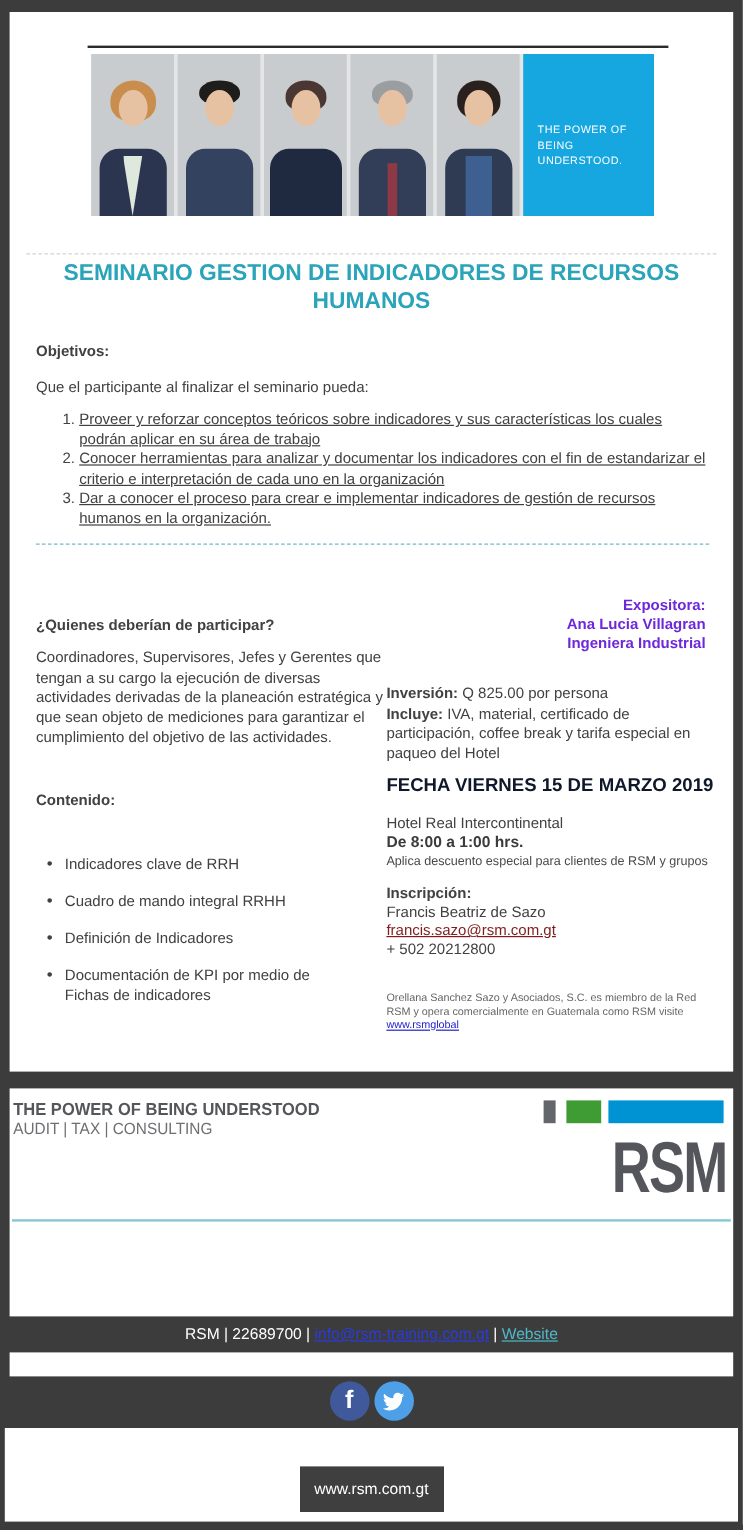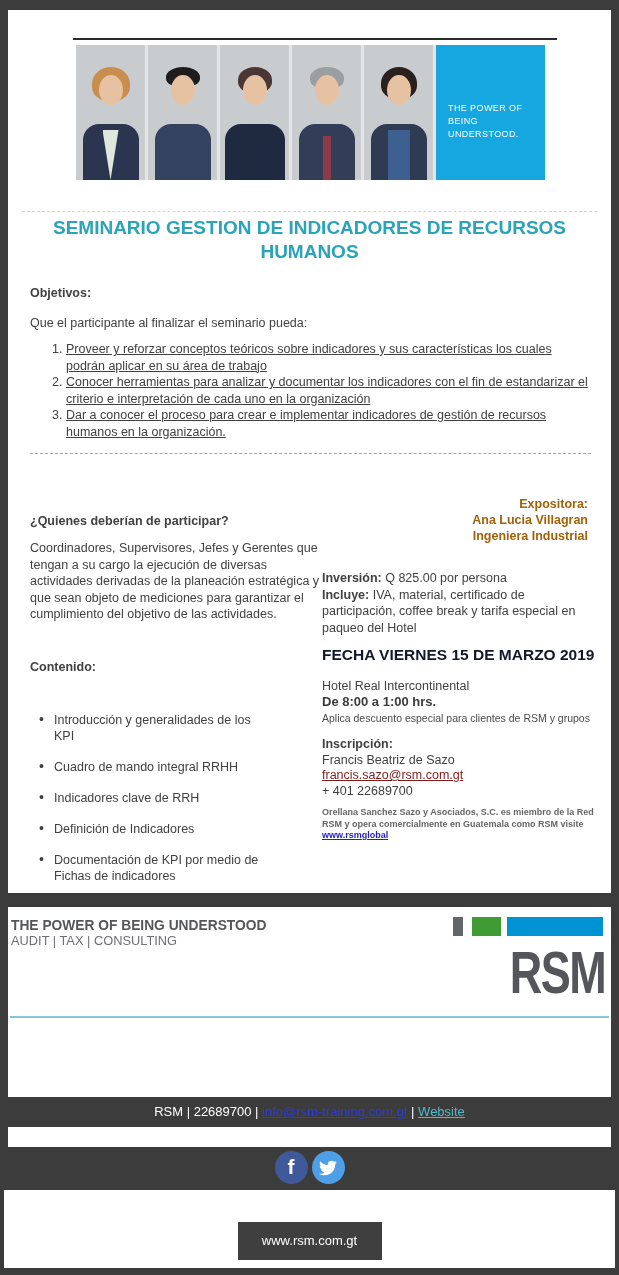--- a/index.html
+++ b/index.html
@@ -56,31 +56,31 @@
   .divider { left:22px; width:561px; top:443px; border-top:1px dashed #6FB9C7; }
 
   .who-h { left:22px; top:504px; }
   .who-p { left:22px; top:530px; width:290px; }
 
   .cont-h { left:22px; top:650px; }
   .topic-list { left:22px; top:702px; width:240px; list-style:none; padding-left:24px; }
   .topic-list li { position:relative; font-size:12.5px; line-height:16px; margin-bottom:15px; color:#414141; }
   .topic-list li::before { content:"•"; position:absolute; left:-15px; top:-1px; font-size:14px; color:#414141; }
 
-  .speaker { right:23px; top:486px; text-align:right; color:#a16207; font-weight:bold;
+  .speaker { right:23px; top:486px; text-align:right; color:#6d28d9; font-weight:bold;
              font-size:12.5px; line-height:16px; }
 
   .pricing { left:314px; top:560px; width:270px; }
   .fecha { left:314px; top:636px; font-weight:bold; font-size:15.5px; color:#0f172a; }
   .venue { left:314px; top:668px; }
   .time-line { left:314px; top:684px; font-weight:bold; font-size:13px; color:#3B3B3B; }
   .note { left:314px; top:702px; font-size:10.5px; color:#4A4A4A; }
   .inscription { left:314px; top:727px; font-size:12.5px; line-height:15.5px; }
   .link-teal { color:#7f1d1d; text-decoration:underline; cursor:pointer; }
-  .legal { left:314px; top:797px; width:274px; font-size:9px; line-height:11.5px; color:#666;font-weight:bold; }
+  .legal { left:314px; top:816px; width:274px; font-size:9px; line-height:11.5px; color:#666; }
   .link-blue-sm { color:#2222CC; text-decoration:underline; cursor:pointer; }
 
   
   .band { left:8px; top:907px; width:603px; height:190px; background:#fff; }
   .tagline1 { left:3px; top:10px; font-weight:bold; font-size:14.5px; color:#54565A; transform:scaleX(0.95); transform-origin:left; white-space:nowrap; }
   .tagline2 { left:3px; top:26px; font-size:13.5px; color:#6E6F72; transform:scaleX(0.95); transform-origin:left; white-space:nowrap; }
   .logo-blocks { right:8px; top:10px; display:flex; align-items:flex-start; }
   .blk { height:19px; }
   .blk-gray { width:10px; background:#63666A; margin-right:9px; }
   .blk-green { width:29px; background:#3F9C35; margin-right:6px; }
@@ -99,21 +99,21 @@
 
   
   .social-row { left:0; right:0; top:1151px; display:flex; justify-content:center; gap:4px; }
   .circle { width:33px; height:33px; border-radius:50%; display:flex; align-items:center; justify-content:center; cursor:pointer; }
   .fb { background:#40599B; color:#fff; font-weight:bold; font-size:21px; line-height:1; padding-bottom:2px; }
   .tw { background:#4D9FE8; }
   .tw svg { width:18px; height:18px; }
 
   
   .bottom-white { left:4px; right:4px; top:1190px; height:78px; background:#fff; text-align:center; }
-  .site-btn { display:inline-block; margin-top:32px; width:144px; height:38px; line-height:38px;
+  .site-btn { display:inline-block; margin-top:32px; width:120px; height:38px; line-height:38px;
               background:#3F3F3F; color:#fff; font-size:13px; text-align:center; cursor:pointer; }
 </style>
 </head>
 <body>
 
 <div class="abs card">
 
   <div class="abs img-topline"></div>
 
   <div class="abs hero">
@@ -181,32 +181,31 @@
 
   <div class="abs fecha">FECHA VIERNES 15 DE MARZO 2019</div>
   <div class="abs body-txt venue">Hotel Real Intercontinental</div>
   <div class="abs time-line">De 8:00 a 1:00 hrs.</div>
   <div class="abs note">Aplica descuento especial para clientes de RSM y grupos</div>
 
   <div class="abs inscription">
     <div class="h-bold">Inscripción:</div>
     <div>Francis Beatriz de Sazo</div>
     <div><a class="link-teal">francis.sazo@rsm.com.gt</a></div>
-    <div>+ 401 22689700</div>
+    <div>+ 502 20212800</div>
   </div>
 
   <div class="abs legal">
     <span>Orellana Sanchez Sazo y Asociados, S.C. es miembro de la Red RSM y opera comercialmente en Guatemala como RSM visite </span><a class="link-blue-sm">www.rsmglobal</a>
   </div>
 
   <div class="abs h-bold cont-h">Contenido:</div>
   <ul class="abs topic-list">
-    <li>Introducción y generalidades de los KPI</li>
+    <li>Indicadores clave de RRH</li>
     <li>Cuadro de mando integral RRHH</li>
-    <li>Indicadores clave de RRH</li>
     <li>Definición de Indicadores</li>
     <li>Documentación de KPI por medio de Fichas de indicadores</li>
   </ul>
 </div>
 
 <div class="abs band">
   <div class="abs tagline1">THE POWER OF BEING UNDERSTOOD</div>
   <div class="abs tagline2">AUDIT | TAX | CONSULTING</div>
   <div class="abs logo-blocks">
     <div class="blk blk-gray"></div>

